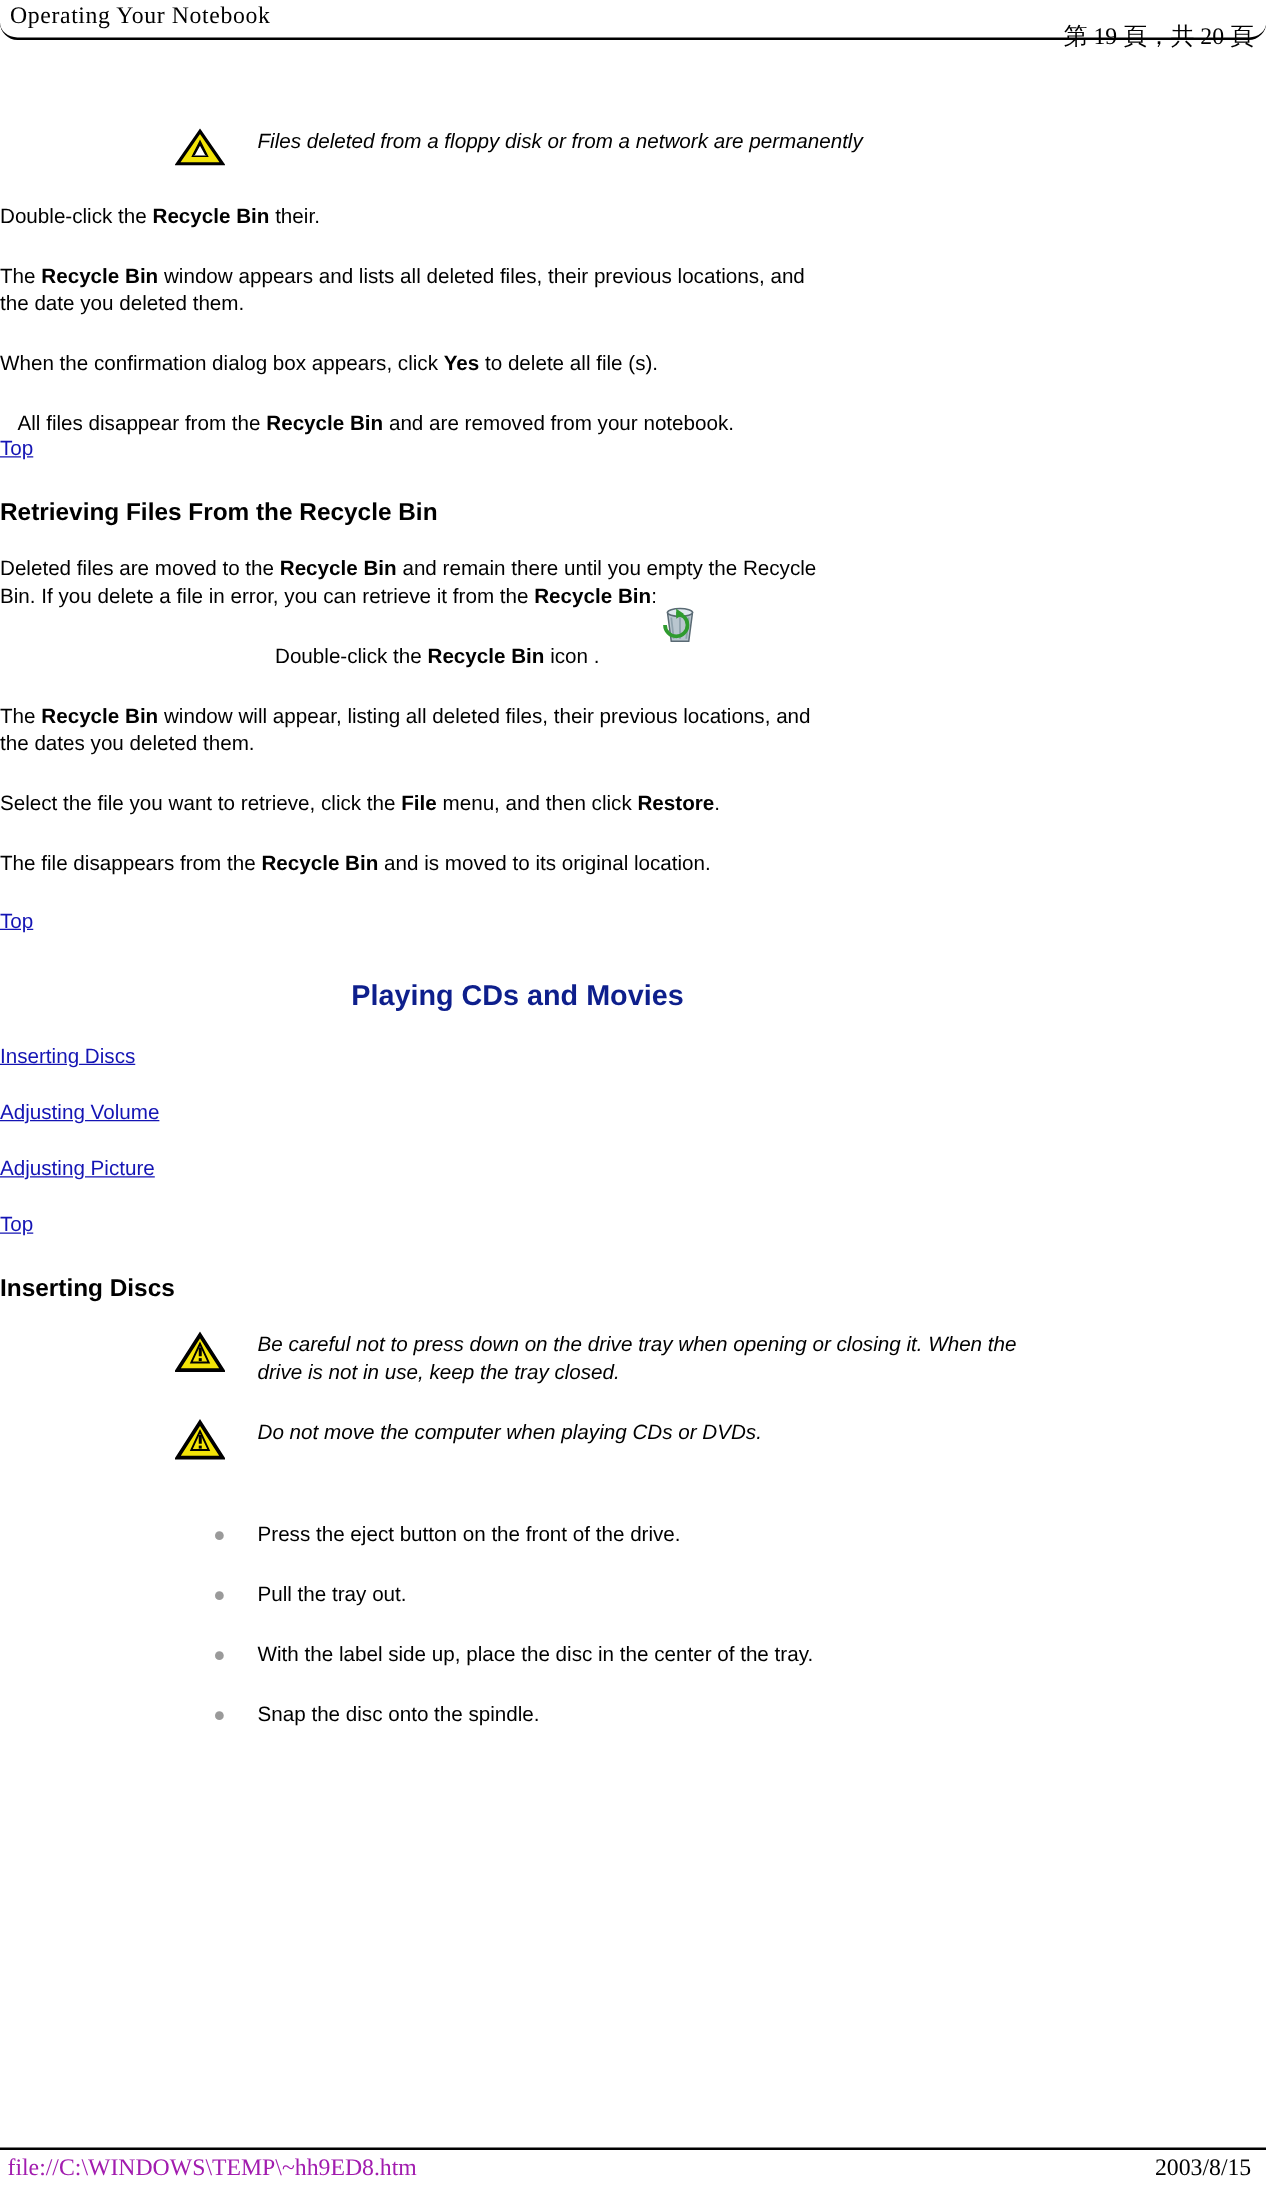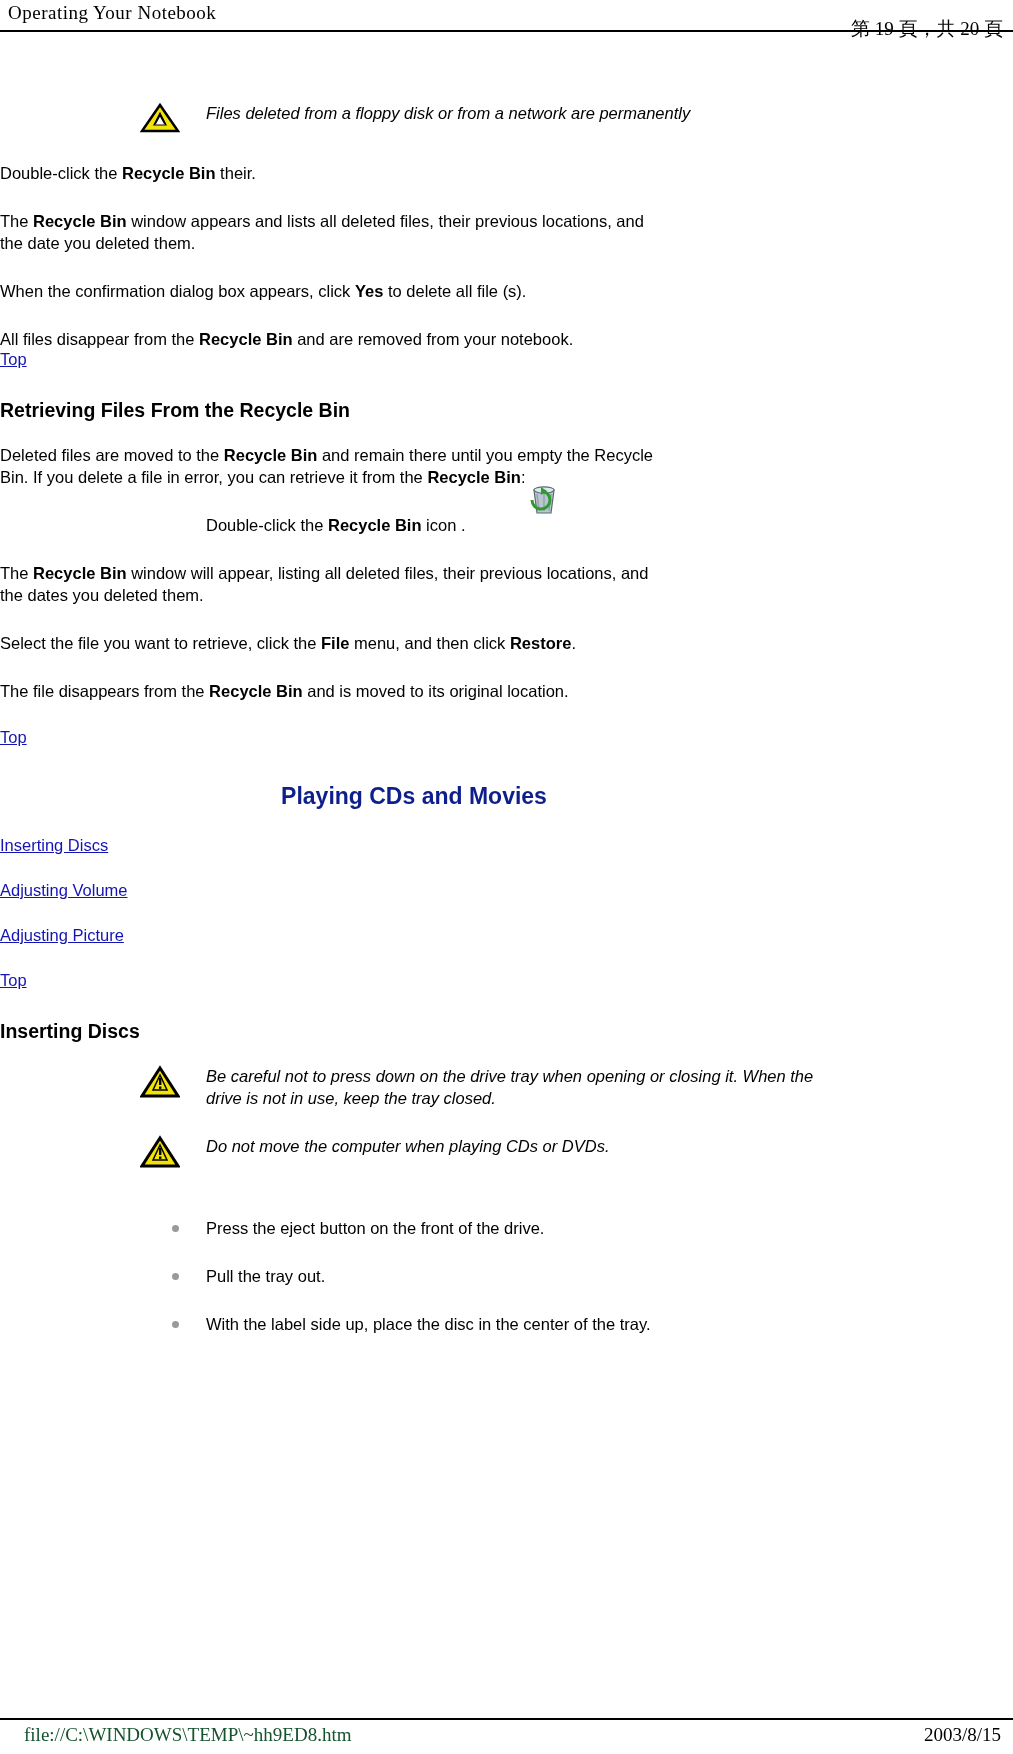--- a/index.html
+++ b/index.html
@@ -18,20 +18,21 @@
 
   
   .page-header {
     position: absolute;
     top: 0;
     left: 0;
     width: 1013px;
     height: 32px;
     border-bottom: 2px solid #000000;
     box-sizing: border-box;
+    border-radius: 14px;
   }
   .header-left {
     position: absolute;
     left: 8px;
     top: 2px;
     font-family: "Liberation Serif", serif;
     font-size: 19px;
     letter-spacing: 0.5px;
     color: #000000;
     white-space: nowrap;
@@ -51,25 +52,25 @@
     position: absolute;
     bottom: 0;
     left: 0;
     width: 1013px;
     height: 36px;
     border-top: 2px solid #000000;
     box-sizing: border-box;
   }
   .footer-left {
     position: absolute;
-    left: 24px;
+    left: 6px;
     top: 4px;
     font-family: "Liberation Serif", serif;
     font-size: 19px;
-    color: #14532d;
+    color: #a21caf;
     white-space: nowrap;
   }
   .footer-right {
     position: absolute;
     right: 12px;
     top: 4px;
     font-family: "Liberation Serif", serif;
     font-size: 19px;
     color: #000000;
     white-space: nowrap;
@@ -89,21 +90,21 @@
   .indent-1 { margin-left: 206px; max-width: 670px; }
   .h2-indent { margin-left: 136px; }
   .h1-indent { margin-left: 136px; text-align: center; }
 
   p.body-text {
     font-size: 16.5px;
     line-height: 22px;
     margin: 0 0 26px 0;
     color: #000000;
   }
-  p.body-text:last-child { margin-bottom: 0; }
+  p.body-text:last-child { margin-bottom: 0; padding-left: 14px; }
   b { font-weight: bold; }
 
   h2.section-heading {
     font-size: 19.5px;
     font-weight: bold;
     margin: 30px 0 22px 0;
     color: #000000;
   }
   h1.major-heading {
     font-size: 23px;
@@ -280,19 +281,23 @@
     <div class="bullet-text">Press the eject button on the front of the drive.</div>
   </div>
   <div class="bullet-row">
     <span class="bullet-dot"></span>
     <div class="bullet-text">Pull the tray out.</div>
   </div>
   <div class="bullet-row">
     <span class="bullet-dot"></span>
     <div class="bullet-text">With the label side up, place the disc in the center of the tray.</div>
   </div>
+  <div class="bullet-row">
+    <span class="bullet-dot"></span>
+    <div class="bullet-text">Snap the disc onto the spindle.</div>
+  </div>
 
 </div>
 
 <div class="page-footer">
   <div class="footer-left">file://C:\WINDOWS\TEMP\~hh9ED8.htm</div>
   <div class="footer-right">2003/8/15</div>
 </div>
 
 </body></html>

